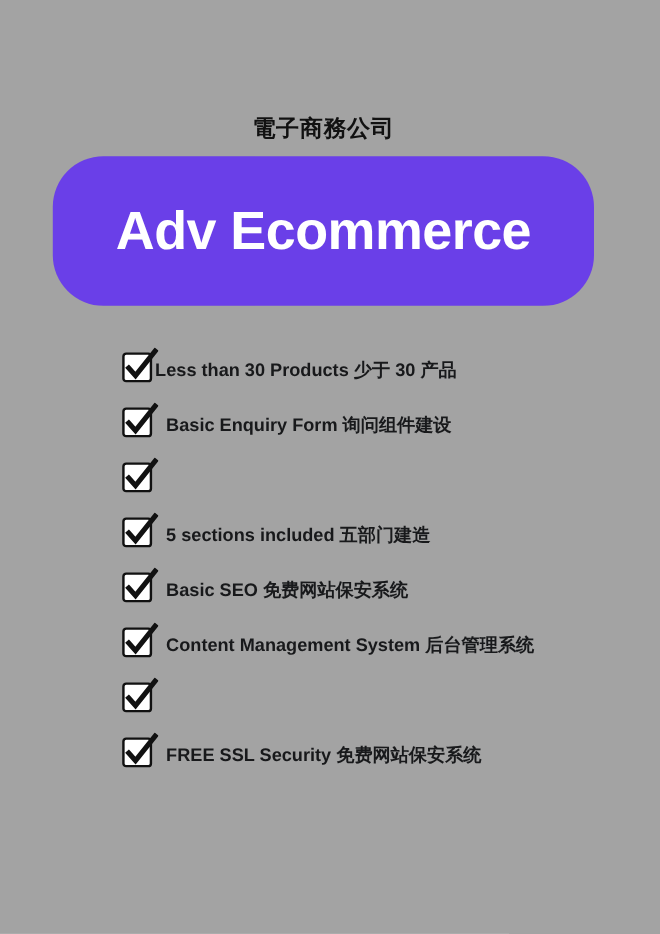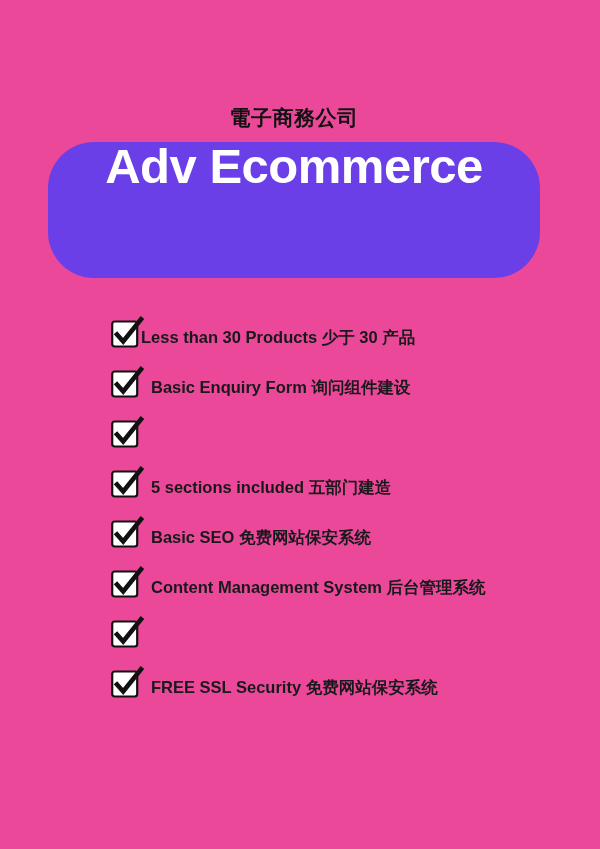--- a/index.html
+++ b/index.html
@@ -15,21 +15,21 @@
     font-family: "Liberation Sans", "DejaVu Sans", sans-serif;
     -webkit-font-smoothing: antialiased;
   }
 
   .pricing-card {
     position: absolute;
     left: 0;
     top: 0;
     width: 600px;
     height: 849px;
-    background: #ec4899;
+    background: #a3a3a3;
   }
 
   
   .company-heading {
     position: absolute;
     left: 48px;
     top: 105px;
     width: 492px;
     text-align: center;
     font-size: 21px;
@@ -42,21 +42,21 @@
   
   .plan-banner {
     position: absolute;
     left: 48px;
     top: 142px;
     width: 492px;
     height: 136px;
     background: #6A3FE8;
     border-radius: 46px;
     display: flex;
-    align-items: flex-start;
+    align-items: center;
     justify-content: center;
     box-sizing: border-box;
   }
   .plan-banner-title {
     color: #ffffff;
     font-size: 49px;
     font-weight: bold;
     letter-spacing: -0.5px;
     line-height: 1;
     white-space: nowrap;

